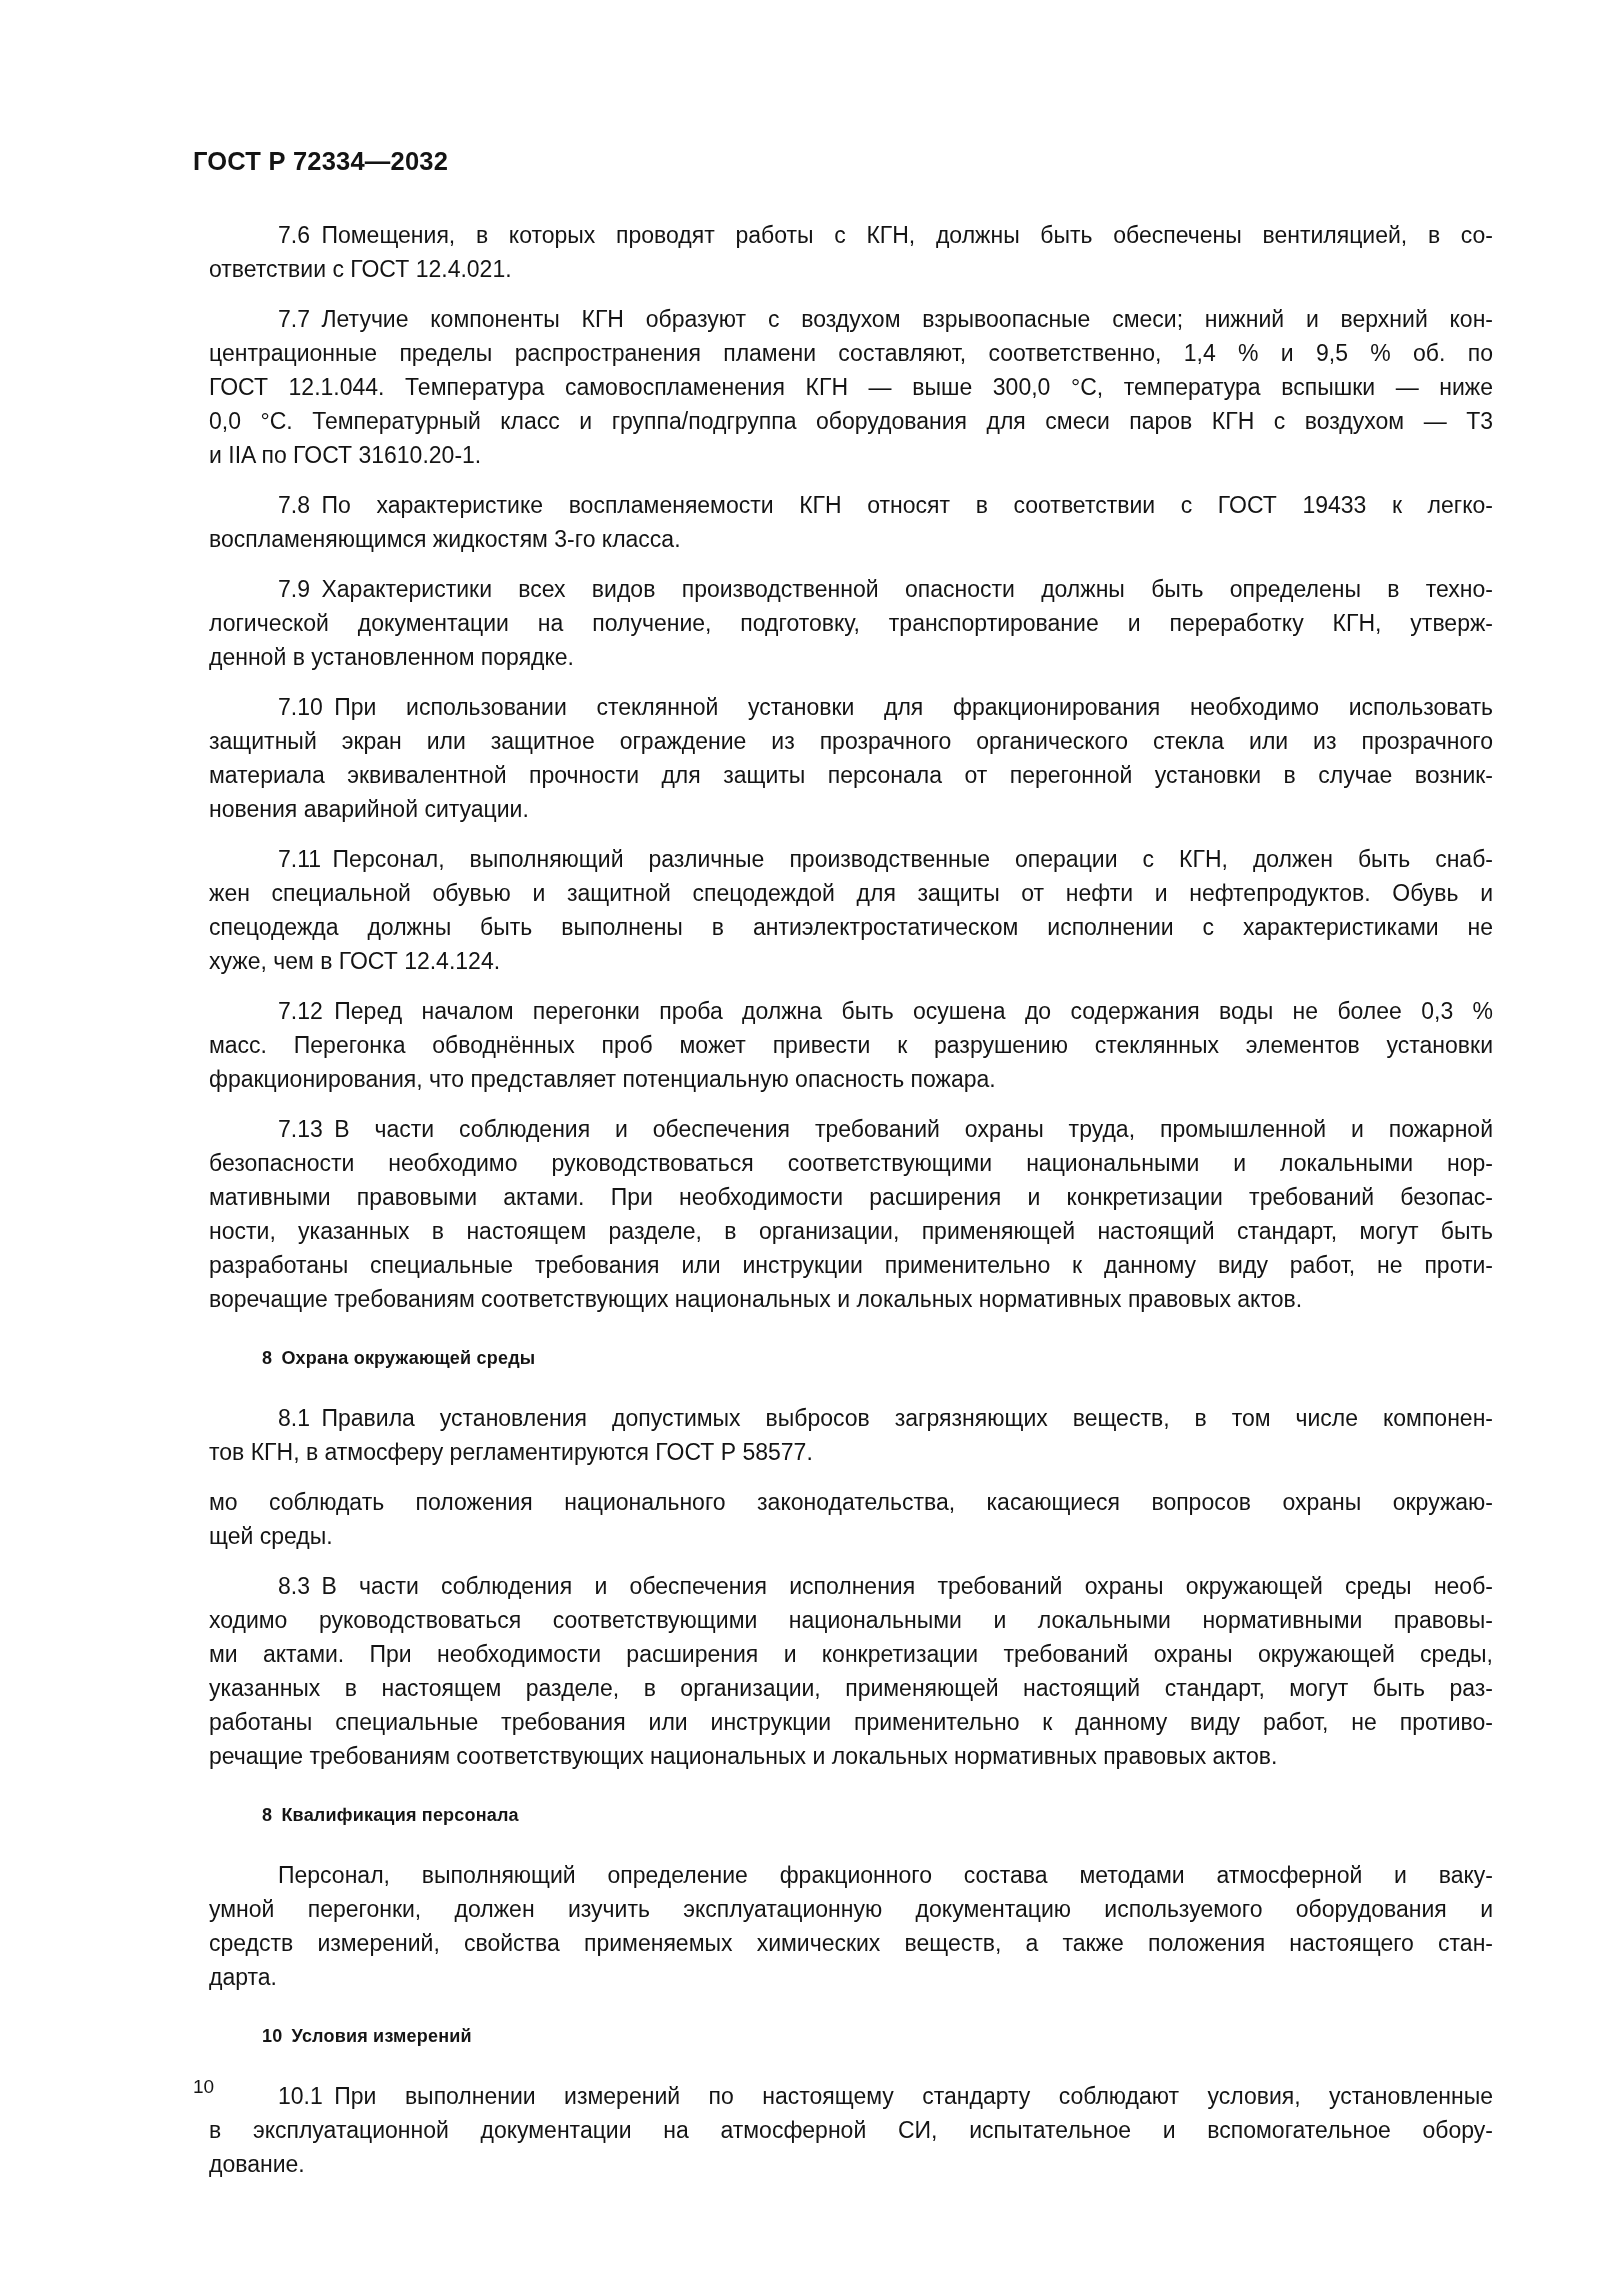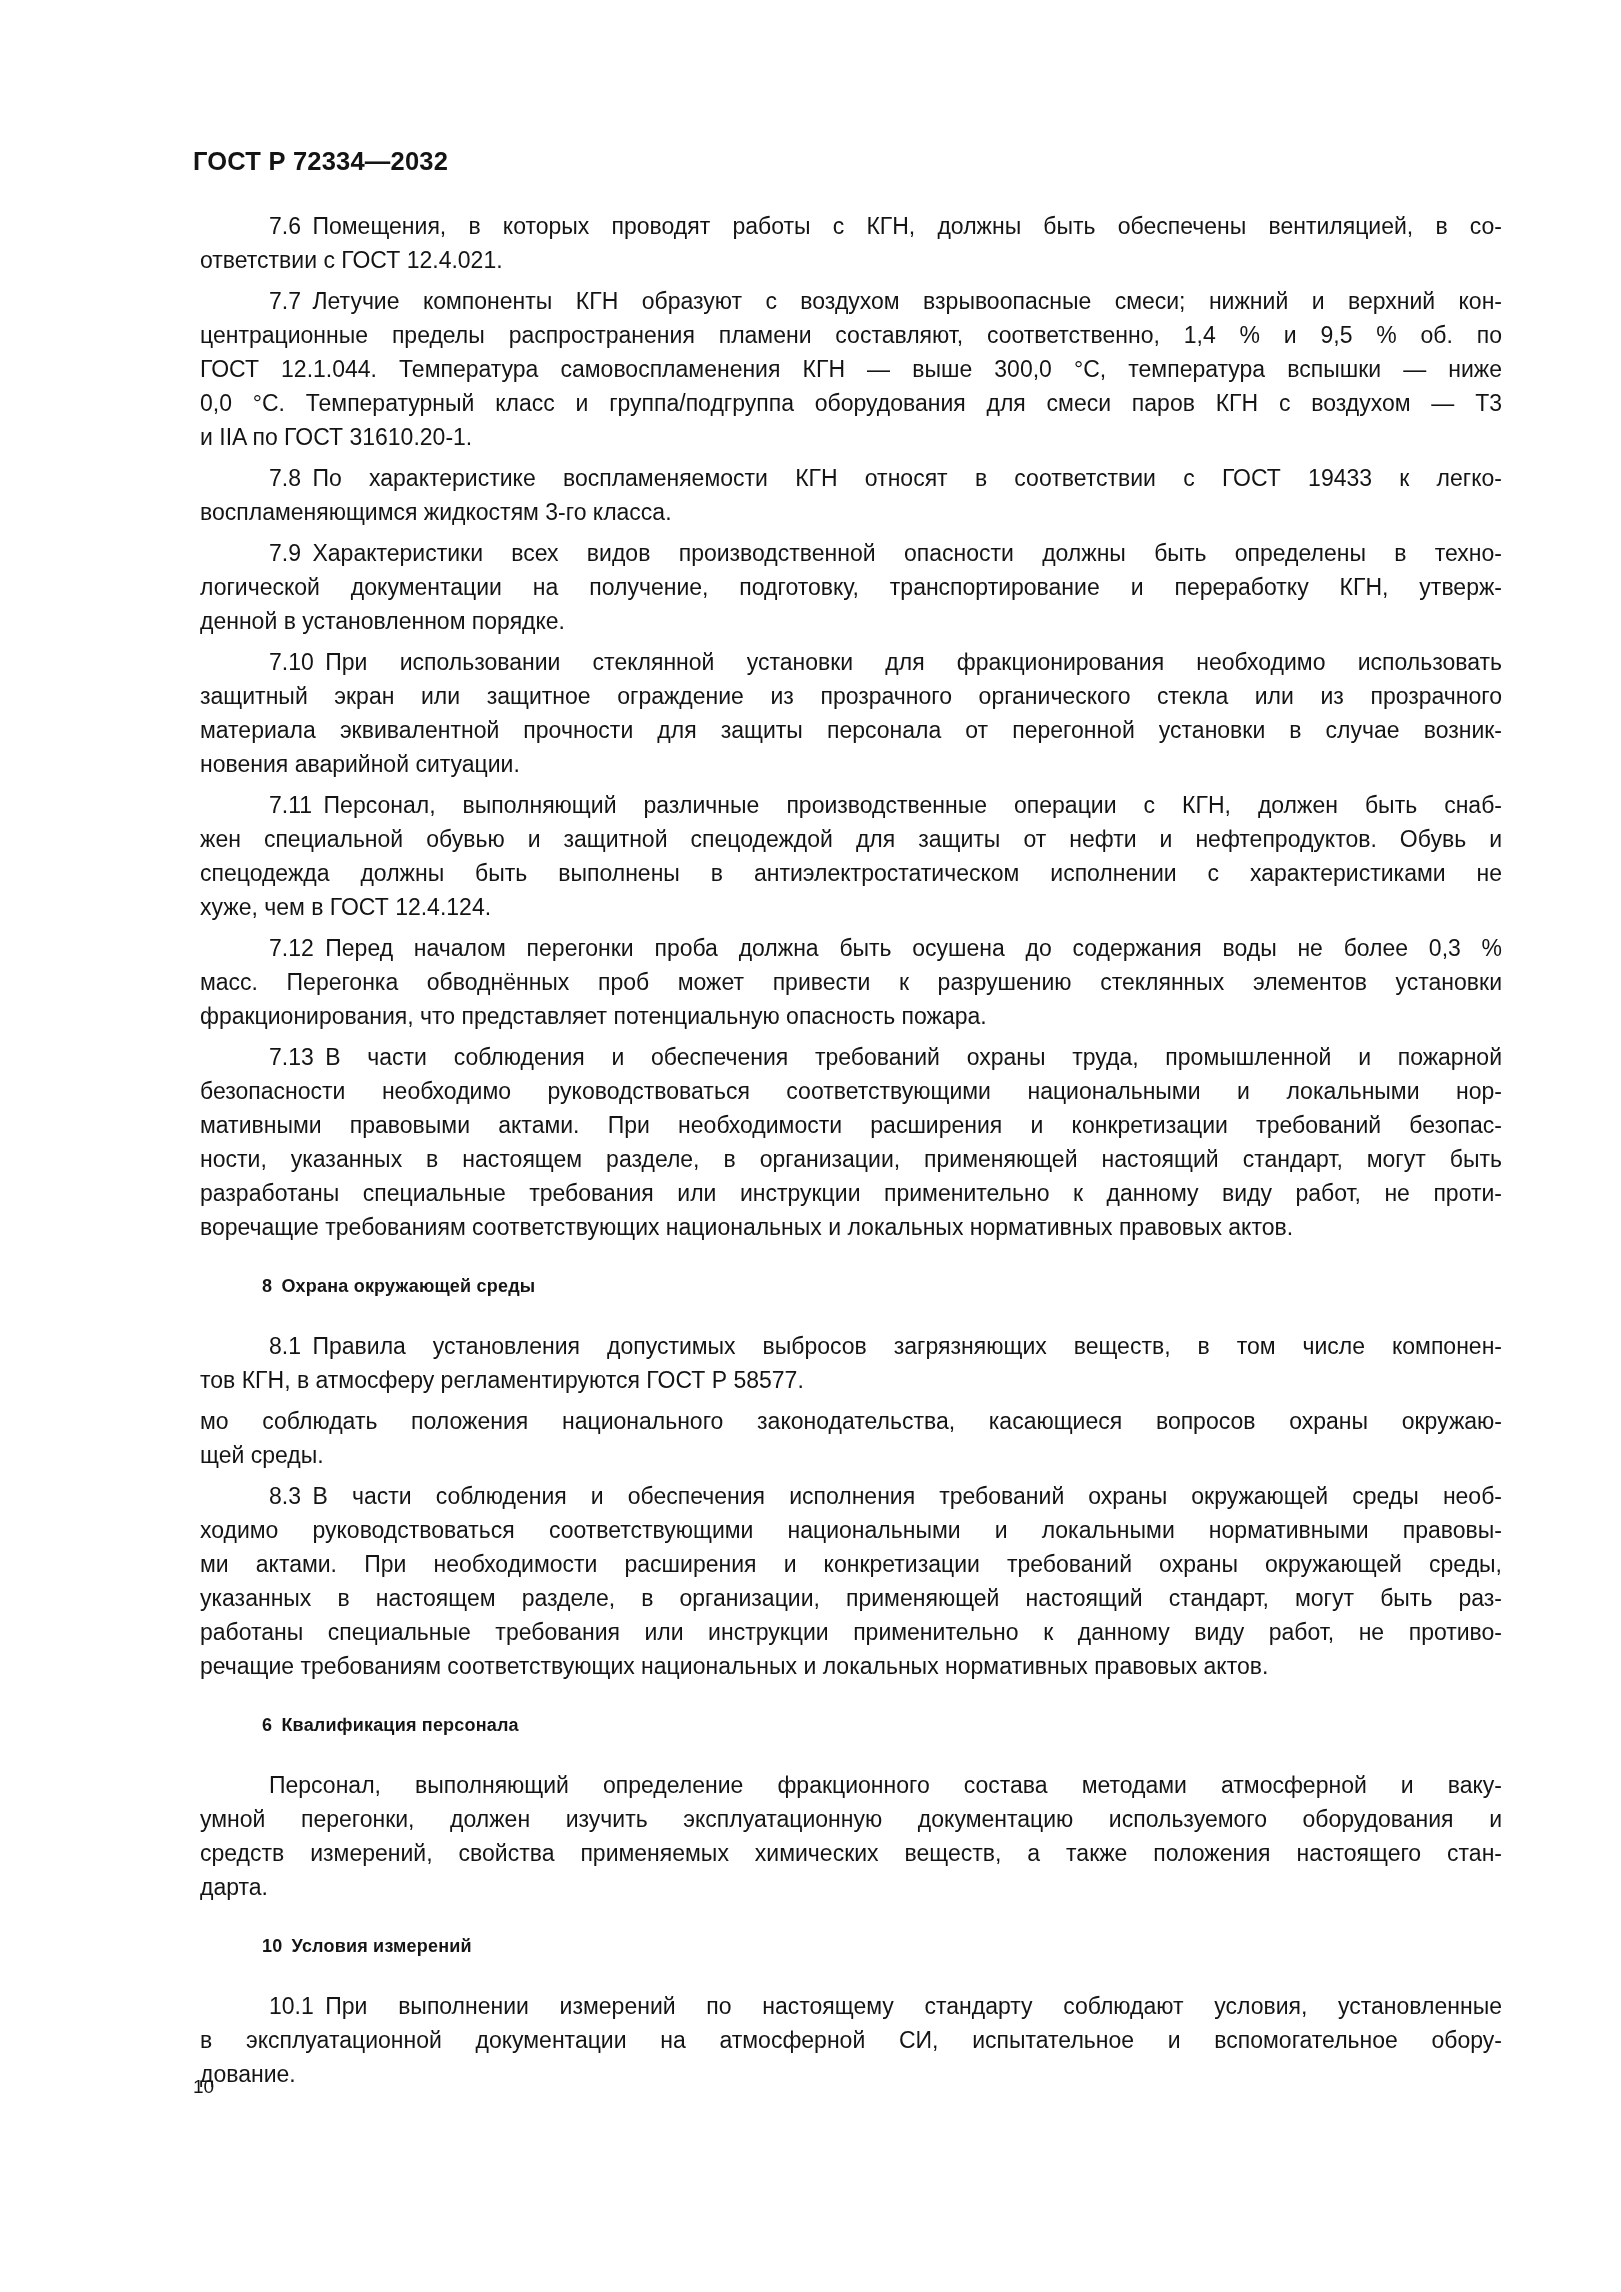--- a/index.html
+++ b/index.html
@@ -26,21 +26,21 @@
     letter-spacing: 0.2px;
   }
   .doc-body {
     position: absolute;
     left: 193px;
     top: 202px;
     width: 1316px;
     font-size: 23px;
     line-height: 34px;
   }
-  .paragraph { margin: 7px; }
+  .paragraph { margin: 16px; }
   .line {
     text-align: justify;
     text-align-last: justify;
     height: 34px;
     overflow: visible;
   }
   .line.last { text-align-last: auto; }
   .line.first { text-indent: 69px; }
   .heading {
     font-weight: bold;
@@ -120,21 +120,21 @@
         <div class="line last">щей среды.</div>
       </div>
       <div class="paragraph">
         <div class="line first">8.3 В части соблюдения и обеспечения исполнения требований охраны окружающей среды необ-</div>
         <div class="line">ходимо руководствоваться соответствующими национальными и локальными нормативными правовы-</div>
         <div class="line">ми актами. При необходимости расширения и конкретизации требований охраны окружающей среды,</div>
         <div class="line">указанных в настоящем разделе, в организации, применяющей настоящий стандарт, могут быть раз-</div>
         <div class="line">работаны специальные требования или инструкции применительно к данному виду работ, не противо-</div>
         <div class="line last">речащие требованиям соответствующих национальных и локальных нормативных правовых актов.</div>
       </div>
-      <div class="heading">6 Квалификация персонала</div>
+      <div class="heading">8 Квалификация персонала</div>
       <div class="paragraph">
         <div class="line first">Персонал, выполняющий определение фракционного состава методами атмосферной и ваку-</div>
         <div class="line">умной перегонки, должен изучить эксплуатационную документацию используемого оборудования и</div>
         <div class="line">средств измерений, свойства применяемых химических веществ, а также положения настоящего стан-</div>
         <div class="line last">дарта.</div>
       </div>
       <div class="heading">10 Условия измерений</div>
       <div class="paragraph">
         <div class="line first">10.1 При выполнении измерений по настоящему стандарту соблюдают условия, установленные</div>
         <div class="line">в эксплуатационной документации на атмосферной СИ, испытательное и вспомогательное обору-</div>

